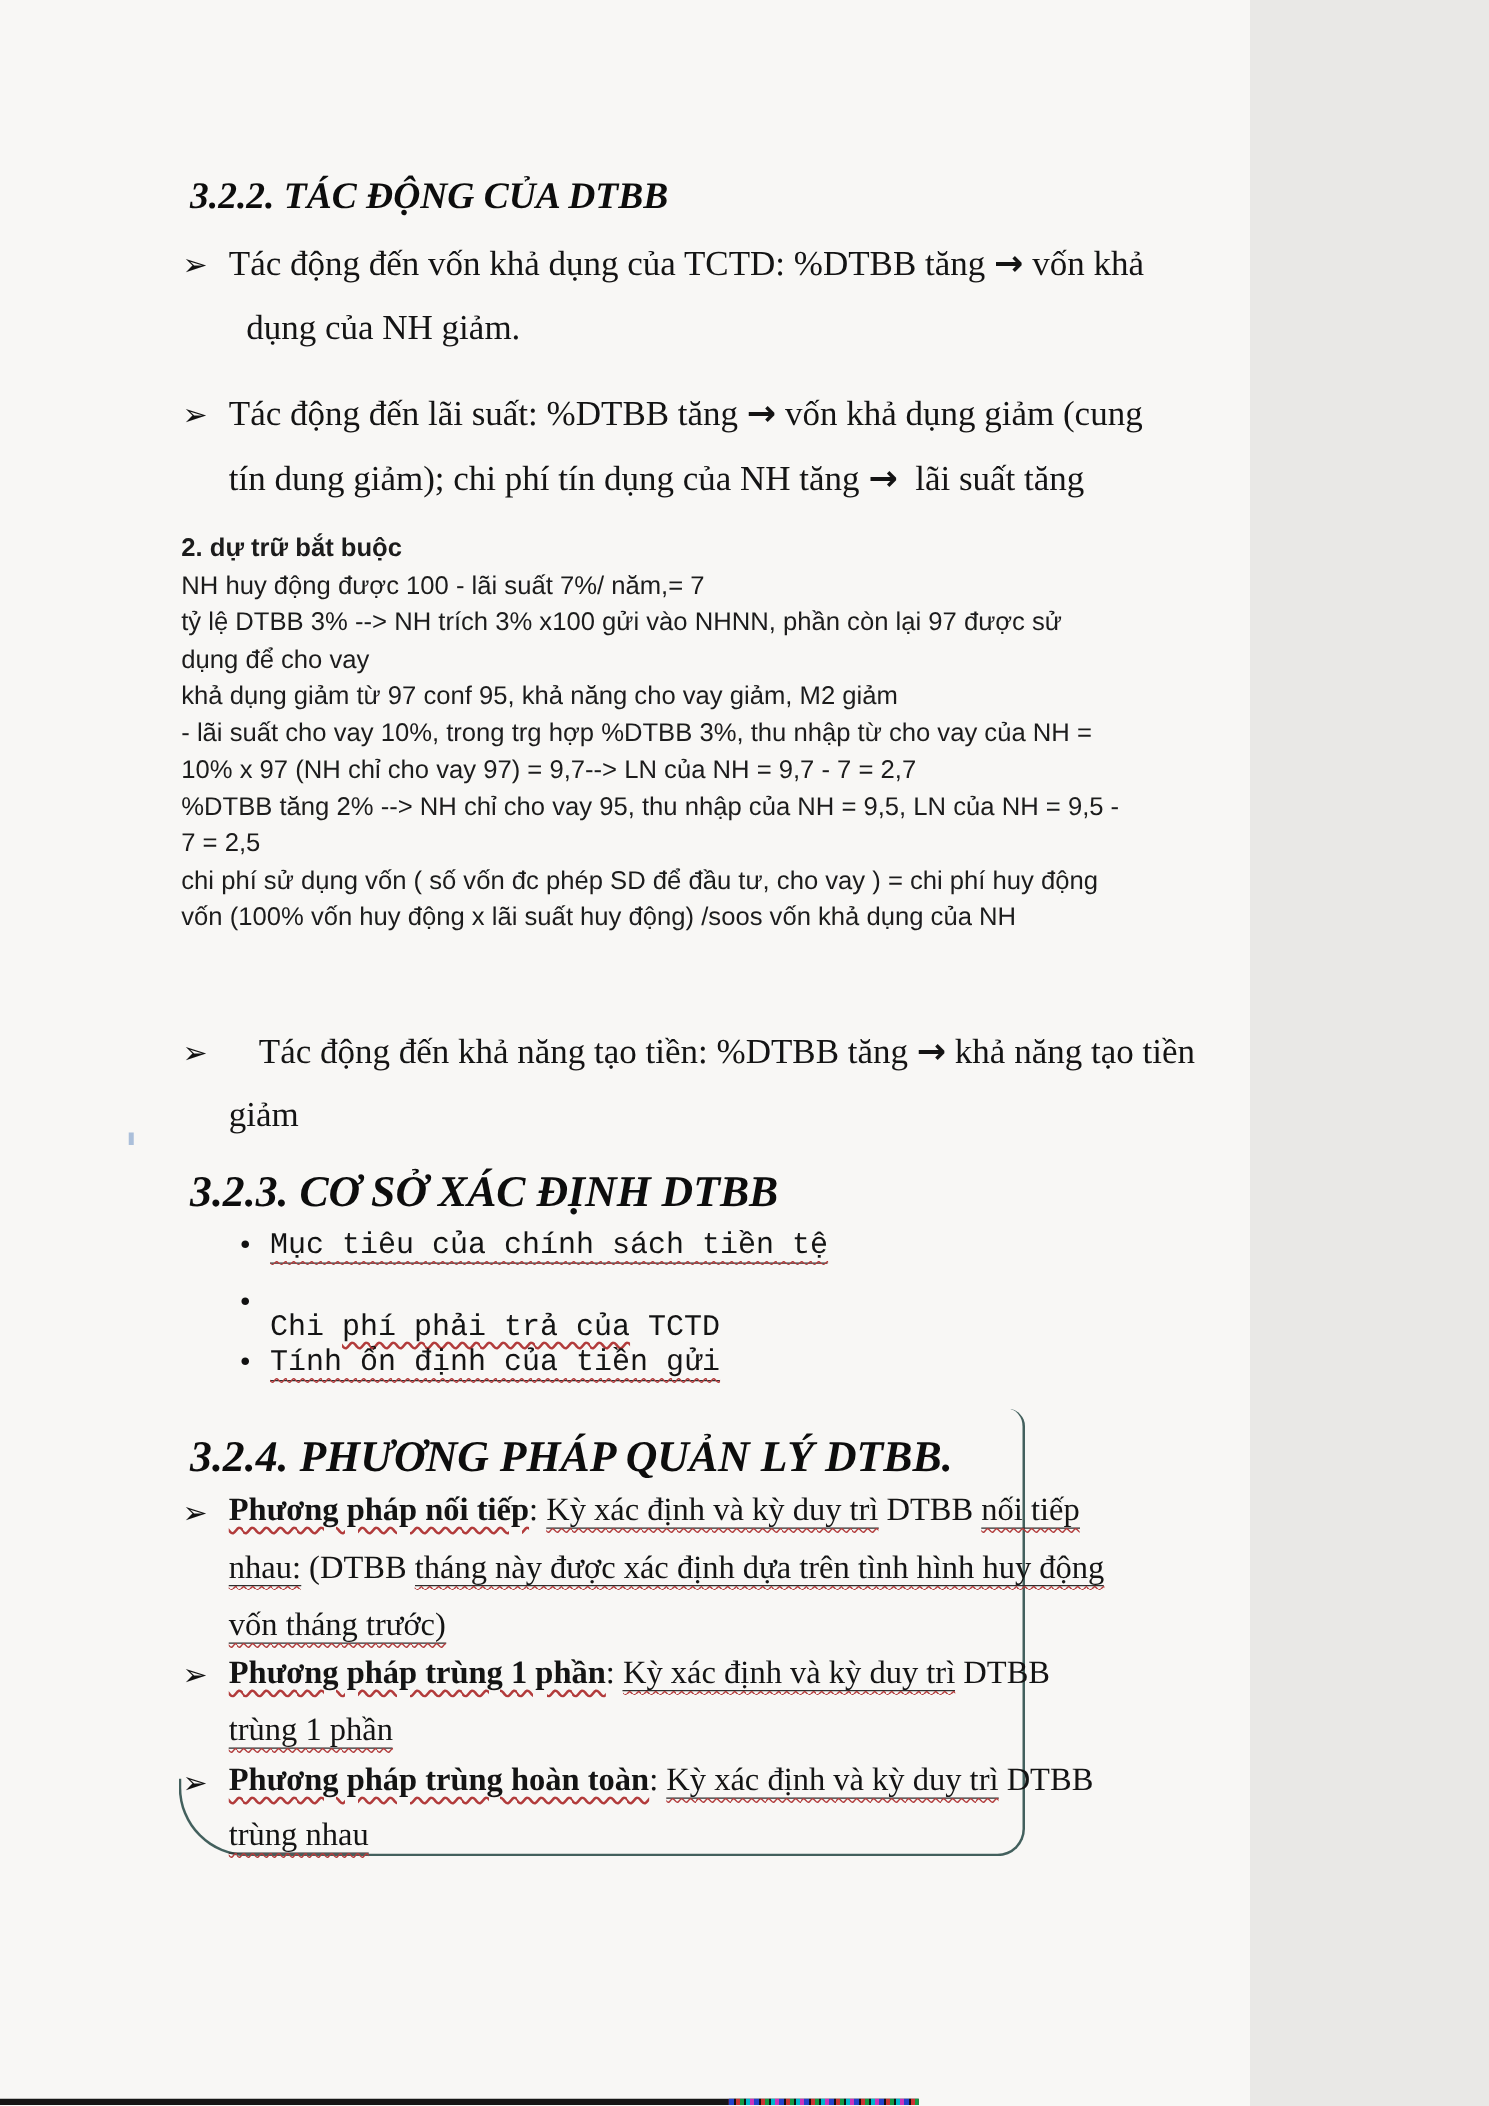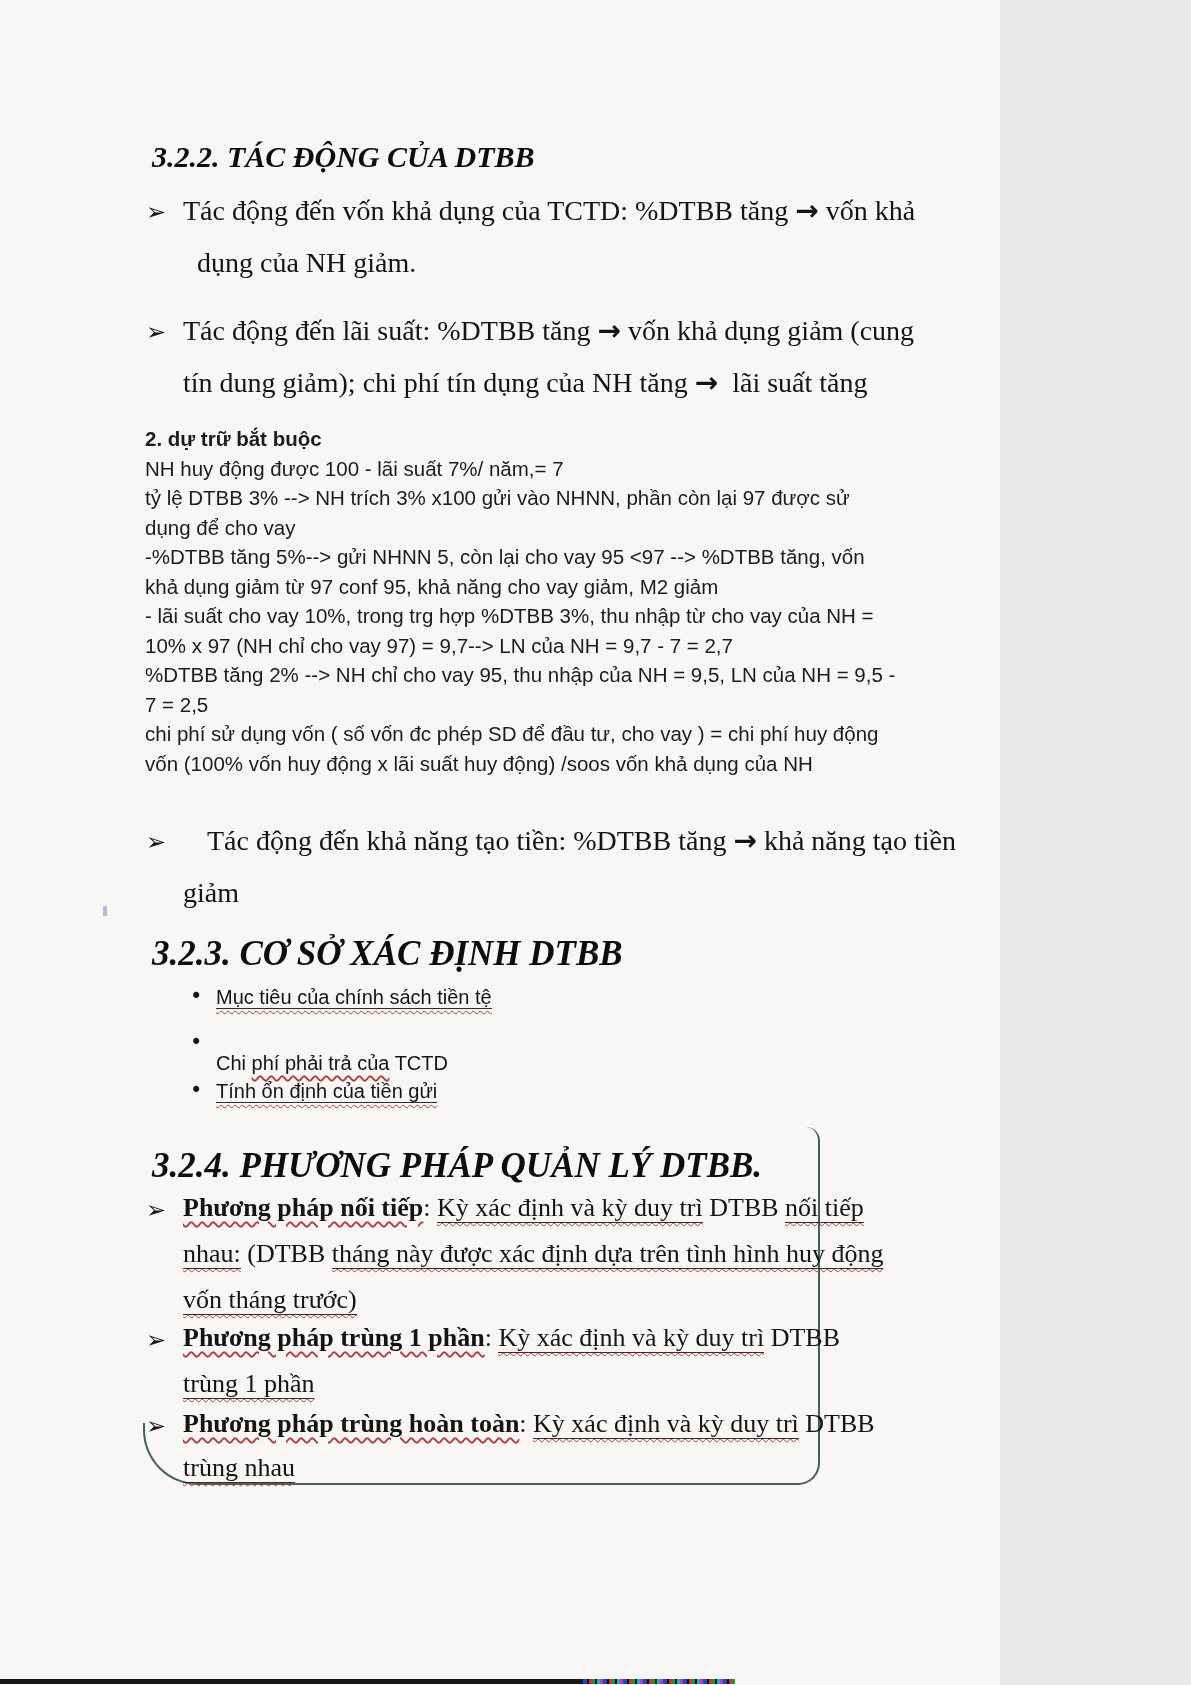--- a/index.html
+++ b/index.html
@@ -10,21 +10,21 @@
   html,body{margin:0;padding:0;}
   body{background:#e9e8e6;font-family:"Liberation Serif",serif;}
   #page{position:relative;width:1000px;height:1685px;background:var(--page-bg);overflow:hidden;color:var(--text);}
 
   .abs{position:absolute;white-space:nowrap;}
   .heading{font-family:"Liberation Serif",serif;font-weight:700;font-style:italic;color:#0d0d0d;}
   .h-lg{font-size:30px;}
   .h-md{font-size:35px;}
 
   .serifline{font-family:"Liberation Serif",serif;font-size:28px;line-height:34px;color:var(--text);}
-  .serifline-sm{font-family:Liberation Sans, sans-serif;font-size:20px;line-height:30px;color:var(--text);}
+  .serifline-sm{font-family:Liberation Mono, monospace;font-size:24px;line-height:30px;color:var(--text);}
   .serifline-324{font-family:"Liberation Serif",serif;font-size:26px;line-height:32px;color:var(--text);}
 
   .marker{font-family:"DejaVu Sans","Liberation Sans",sans-serif;font-size:24px;color:#111;}
   .dot-marker{font-family:"DejaVu Sans","Liberation Sans",sans-serif;font-size:21px;color:#111;}
 
   
   .r-p{}
   .r-a{font-family:"DejaVu Sans",sans-serif;font-weight:700;}
   .r-w{text-decoration:underline;text-decoration-style:wavy;text-decoration-color:var(--wavy-red);text-decoration-thickness:1.5px;text-underline-offset:5px;}
   .r-uw{border-bottom:1.5px solid var(--solid-underline);padding-bottom:0px;
@@ -70,21 +70,20 @@
 
   <span class="abs marker" style="left:146px;top:318px;">➢</span>
   <div class="abs serifline" style="left:183px;top:366px;"><span class="r-p">tín dung giảm); chi phí tín dụng của NH tăng </span><span class="r-a">→</span><span class="r-p">&nbsp; lãi suất tăng</span></div>
   <div class="abs serifline" style="left:183px;top:314px;"><span class="r-p">Tác động đến lãi suất: %DTBB tăng </span><span class="r-a">→</span><span class="r-p"> vốn khả dụng giảm (cung</span></div>
 
   <div id="notebox">
     <div class="note-line note-title">2. dự trữ bắt buộc</div>
     <div class="note-line">NH huy động được 100 - lãi suất 7%/ năm,= 7</div>
     <div class="note-line">tỷ lệ DTBB 3% --&gt; NH trích 3% x100 gửi vào NHNN, phần còn lại 97 được sử</div>
     <div class="note-line">dụng để cho vay</div>
-    <div class="note-line">-%DTBB tăng 5%--&gt; gửi NHNN 5, còn lại cho vay 95 &lt;97 --&gt; %DTBB tăng, vốn</div>
     <div class="note-line">khả dụng giảm từ 97 conf 95, khả năng cho vay giảm, M2 giảm</div>
     <div class="note-line">- lãi suất cho vay 10%, trong trg hợp %DTBB 3%, thu nhập từ cho vay của NH =</div>
     <div class="note-line">10% x 97 (NH chỉ cho vay 97) = 9,7--&gt; LN của NH = 9,7 - 7 = 2,7</div>
     <div class="note-line">%DTBB tăng 2% --&gt; NH chỉ cho vay 95, thu nhập của NH = 9,5, LN của NH = 9,5 -</div>
     <div class="note-line">7 = 2,5</div>
     <div class="note-line">chi phí sử dụng vốn ( số vốn đc phép SD để đầu tư, cho vay ) = chi phí huy động</div>
     <div class="note-line">vốn (100% vốn huy động x lãi suất huy động) /soos vốn khả dụng của NH</div>
   </div>
 
   <span class="abs marker" style="left:146px;top:828px;">➢</span>

